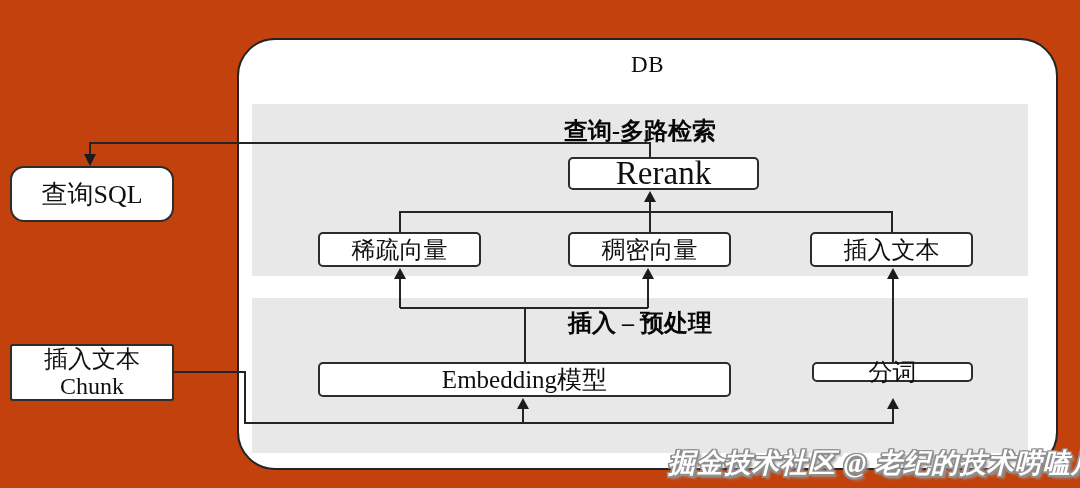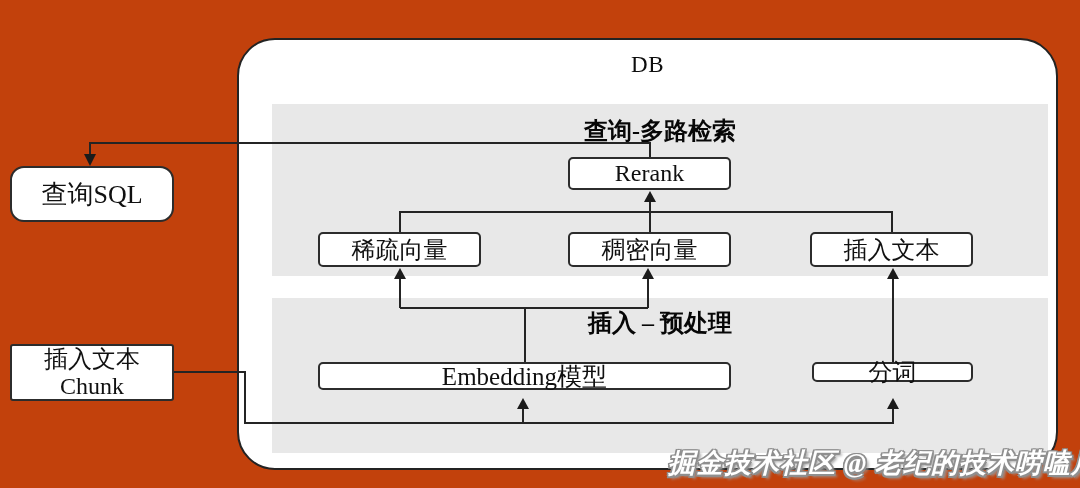--- a/index.html
+++ b/index.html
@@ -26,21 +26,21 @@
     position: absolute;
     left: 0; right: 0; top: 12px;
     text-align: center;
     font-size: 23px;
     color: #0d0d0d;
     letter-spacing: 0.5px;
   }
   
   .panel {
     position: absolute;
-    left: 272px;
+    left: 252px;
     width: 776px;
     background: #e8e8e8;
   }
   .panel-query  { top: 104px; height: 172px; }
   .panel-insert { top: 298px; height: 155px; }
   .panel-title {
     position: absolute;
     left: 0; right: 0;
     text-align: center;
     font-weight: bold;
@@ -73,25 +73,25 @@
   }
   .node-query-sql {
     left: 10px; top: 166px; width: 164px; height: 56px;
     font-size: 26px; border-radius: 14px; border-width: 2.5px;
   }
   .node-insert-chunk {
     left: 10px; top: 344px; width: 164px; height: 57px;
     font-size: 24px; border-radius: 3px; border-width: 2.5px;
     flex-direction: column; line-height: 27px;
   }
-  .node-rerank    { left: 568px; top: 157px; width: 163px; height: 33px; font-size: 24px; }
+  .node-rerank    { left: 568px; top: 157px; width: 191px; height: 33px; font-size: 33px; }
   .node-sparse    { left: 318px; top: 232px; width: 163px; height: 35px; }
   .node-dense     { left: 568px; top: 232px; width: 163px; height: 35px; }
   .node-fulltext  { left: 810px; top: 232px; width: 163px; height: 35px; }
-  .node-embedding { left: 318px; top: 362px; width: 413px; height: 28px; font-size: 25px; }
+  .node-embedding { left: 318px; top: 362px; width: 413px; height: 35px; font-size: 25px; }
   .node-tokenizer { left: 812px; top: 362px; width: 161px; height: 20px; }
   
   .watermark {
     position: absolute;
     left: 668px; top: 445px;
     font-size: 27px;
     font-weight: bold;
     font-style: italic;
     letter-spacing: 1px;
     color: #ffffff;

